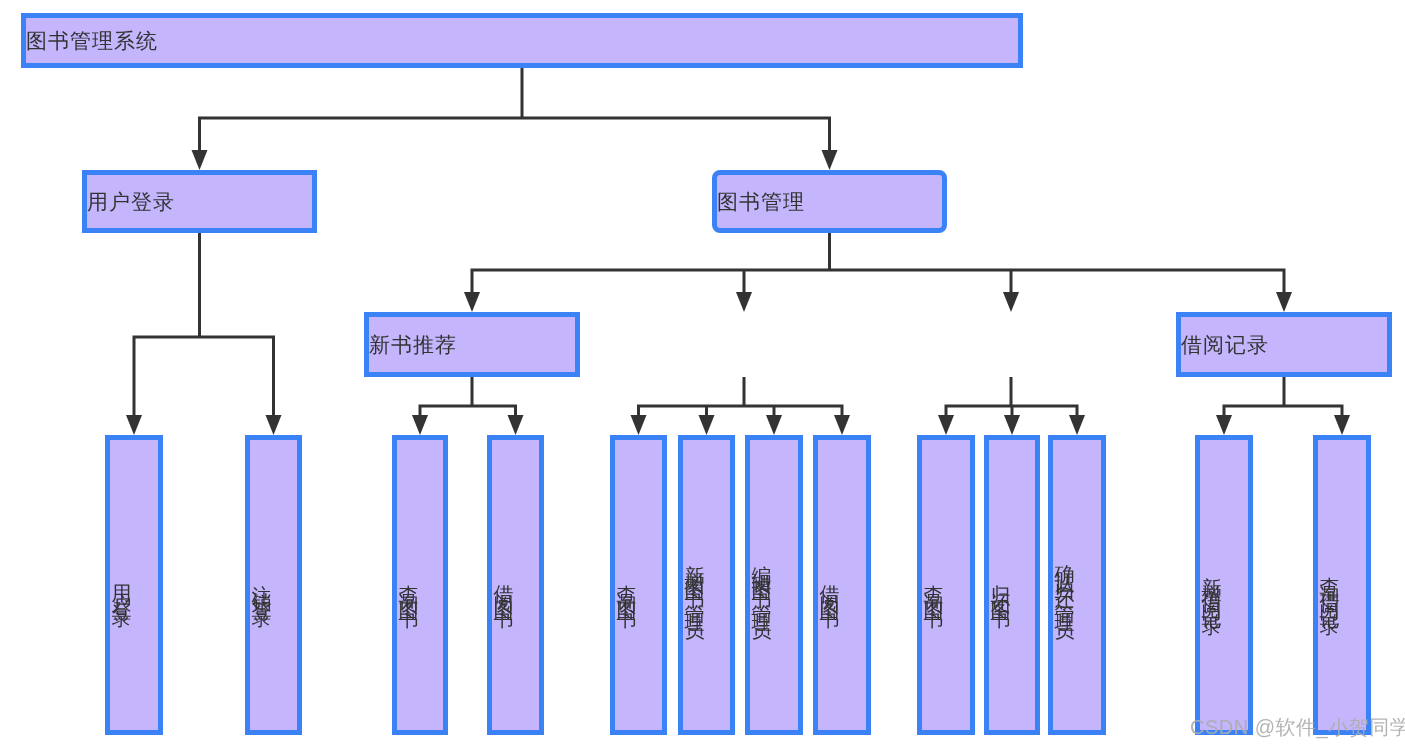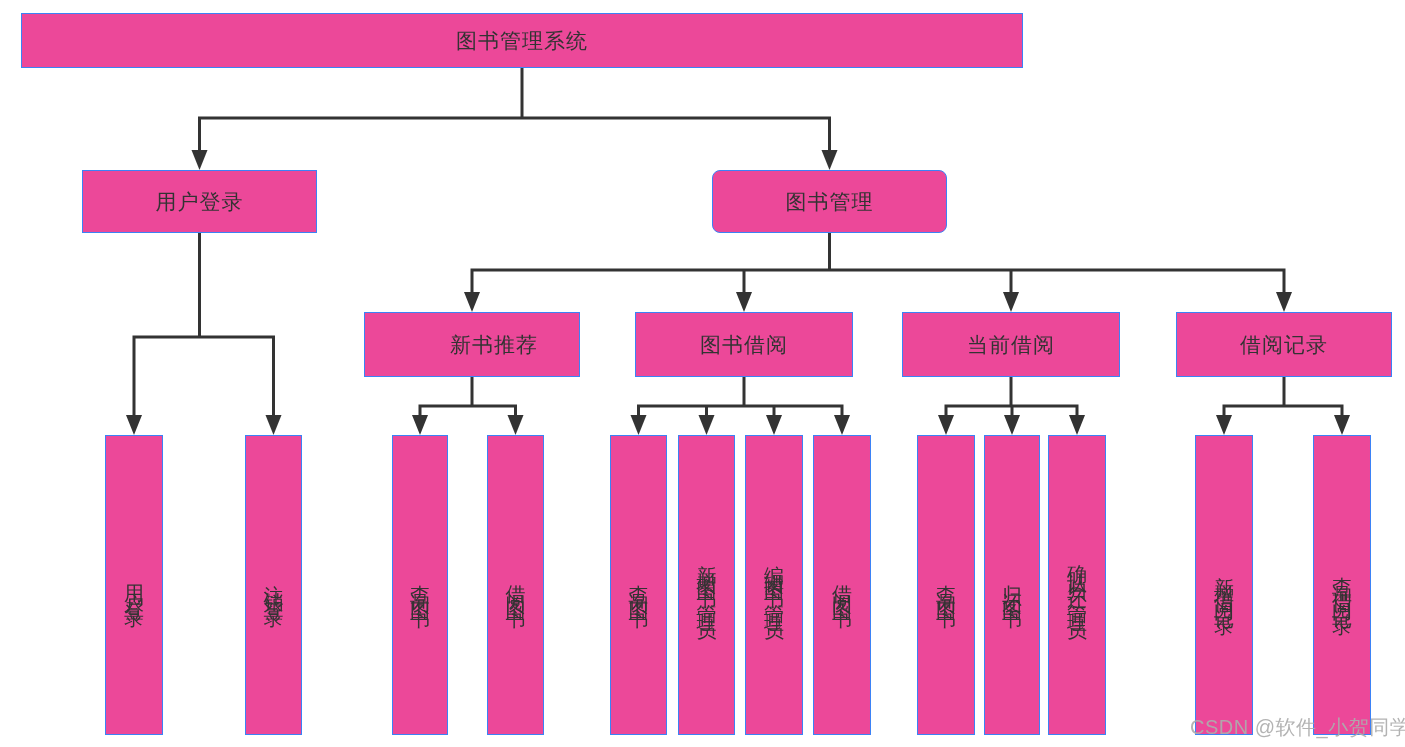--- a/index.html
+++ b/index.html
@@ -13,25 +13,25 @@
     overflow: hidden;
   }
   svg.connectors {
     position: absolute;
     left: 0; top: 0;
     width: 1405px; height: 747px;
   }
   .box {
     position: absolute;
     box-sizing: border-box;
-    border: 1px solid #3b82f6;
-    background: #ec4899;
+    border: 5px solid #3b82f6;
+    background: #c4b5fd;
     display: flex;
     align-items: center;
-    justify-content: center;
+    justify-content: flex-start;
     font-size: 21px;
     letter-spacing: 1px;
     white-space: nowrap;
   }
   .root  { left: 21px;  top: 13px;  width: 1002px; height: 55px; }
   .lvl2  { top: 170px; height: 63px; width: 235px; }
   .lvl3  { top: 312px; height: 65px; }
   .leaf  { top: 435px; height: 300px; }
   .leaf > span {
     writing-mode: vertical-rl;
@@ -122,28 +122,22 @@
     <span>图书管理系统</span>
   </div>
 
   <div class="box lvl2" style="left:82px;">
     <span>用户登录</span>
   </div>
   <div class="box lvl2" style="left:712px;border-radius:8px;">
     <span>图书管理</span>
   </div>
 
-  <div class="box lvl3" style="left:364px;width:216px;padding-left:44px;">
+  <div class="box lvl3" style="left:364px;width:216px;">
     <span>新书推荐</span>
-  </div>
-  <div class="box lvl3" style="left:635px;width:218px;">
-    <span>图书借阅</span>
-  </div>
-  <div class="box lvl3" style="left:902px;width:218px;">
-    <span>当前借阅</span>
   </div>
   <div class="box lvl3" style="left:1176px;width:216px;">
     <span>借阅记录</span>
   </div>
 
   <div class="box leaf" style="left:105px;width:58px;">
     <span>用户登录</span>
   </div>
   <div class="box leaf" style="left:245px;width:57px;">
     <span>注销登录</span>

